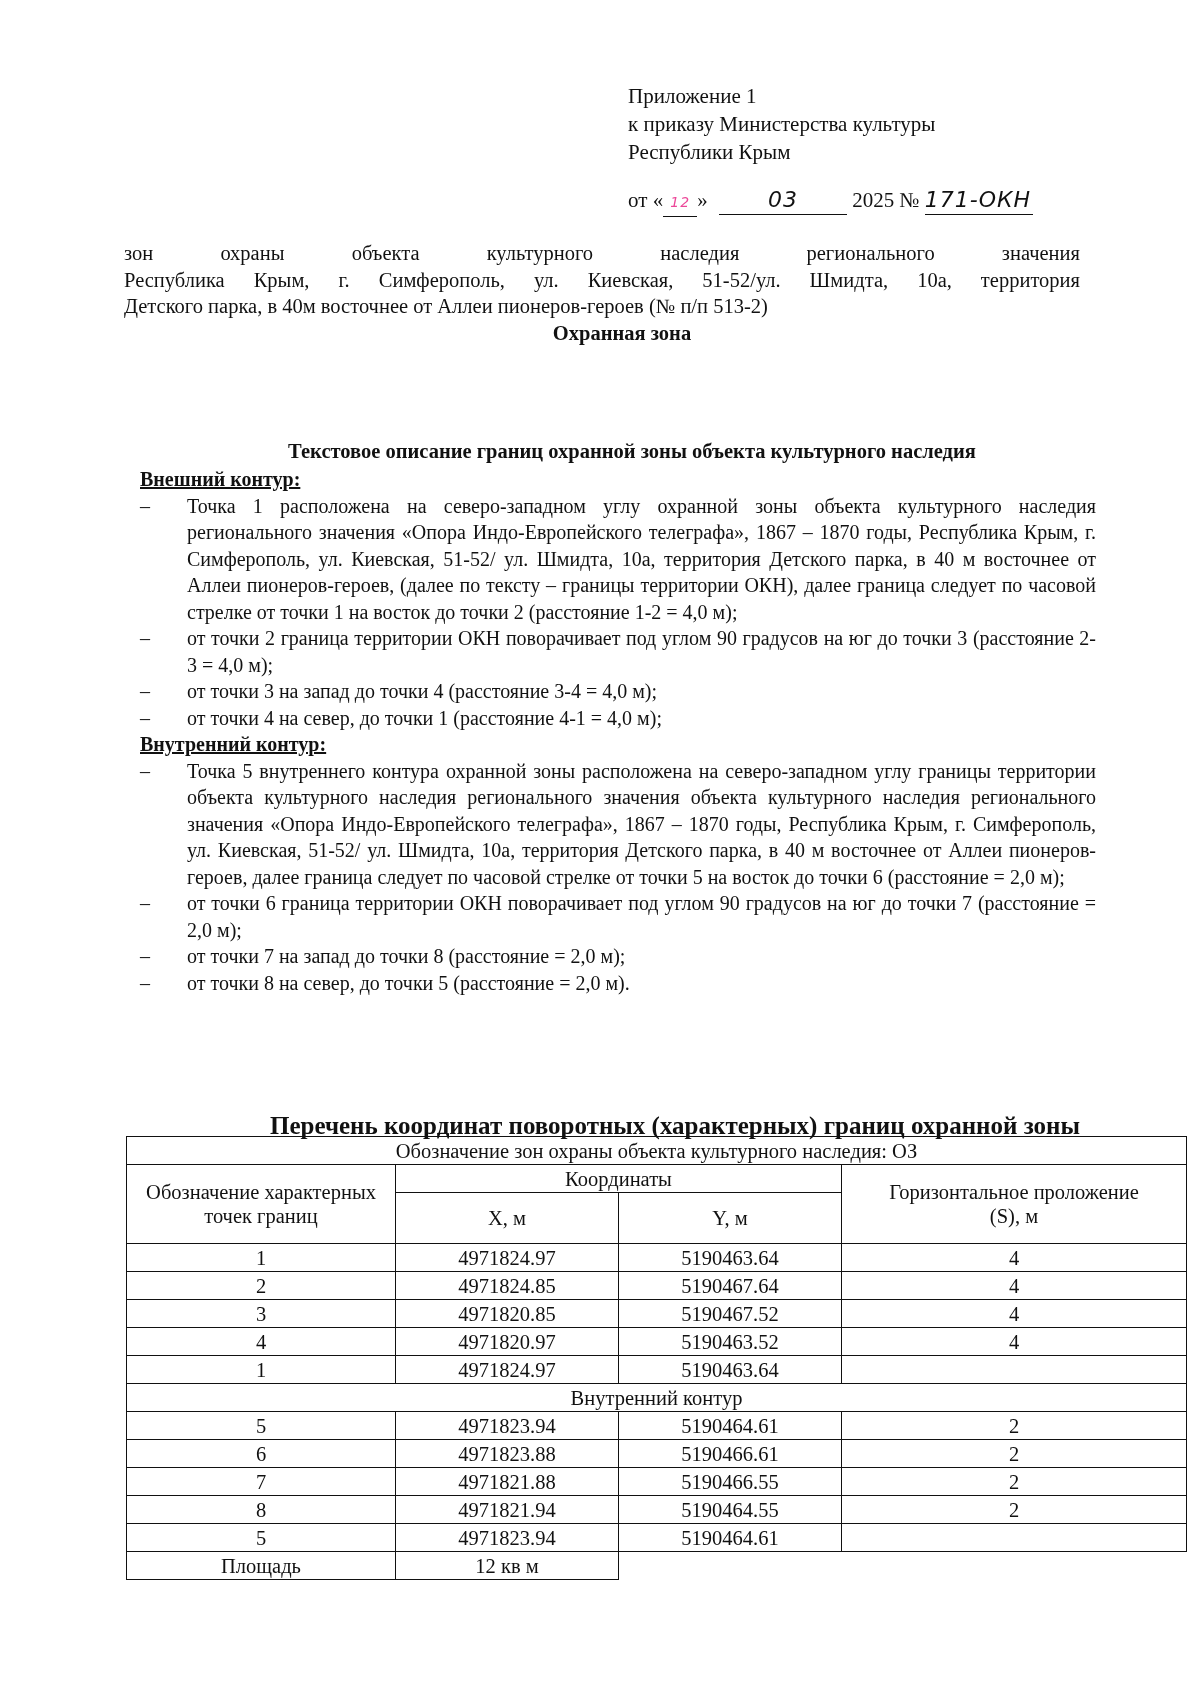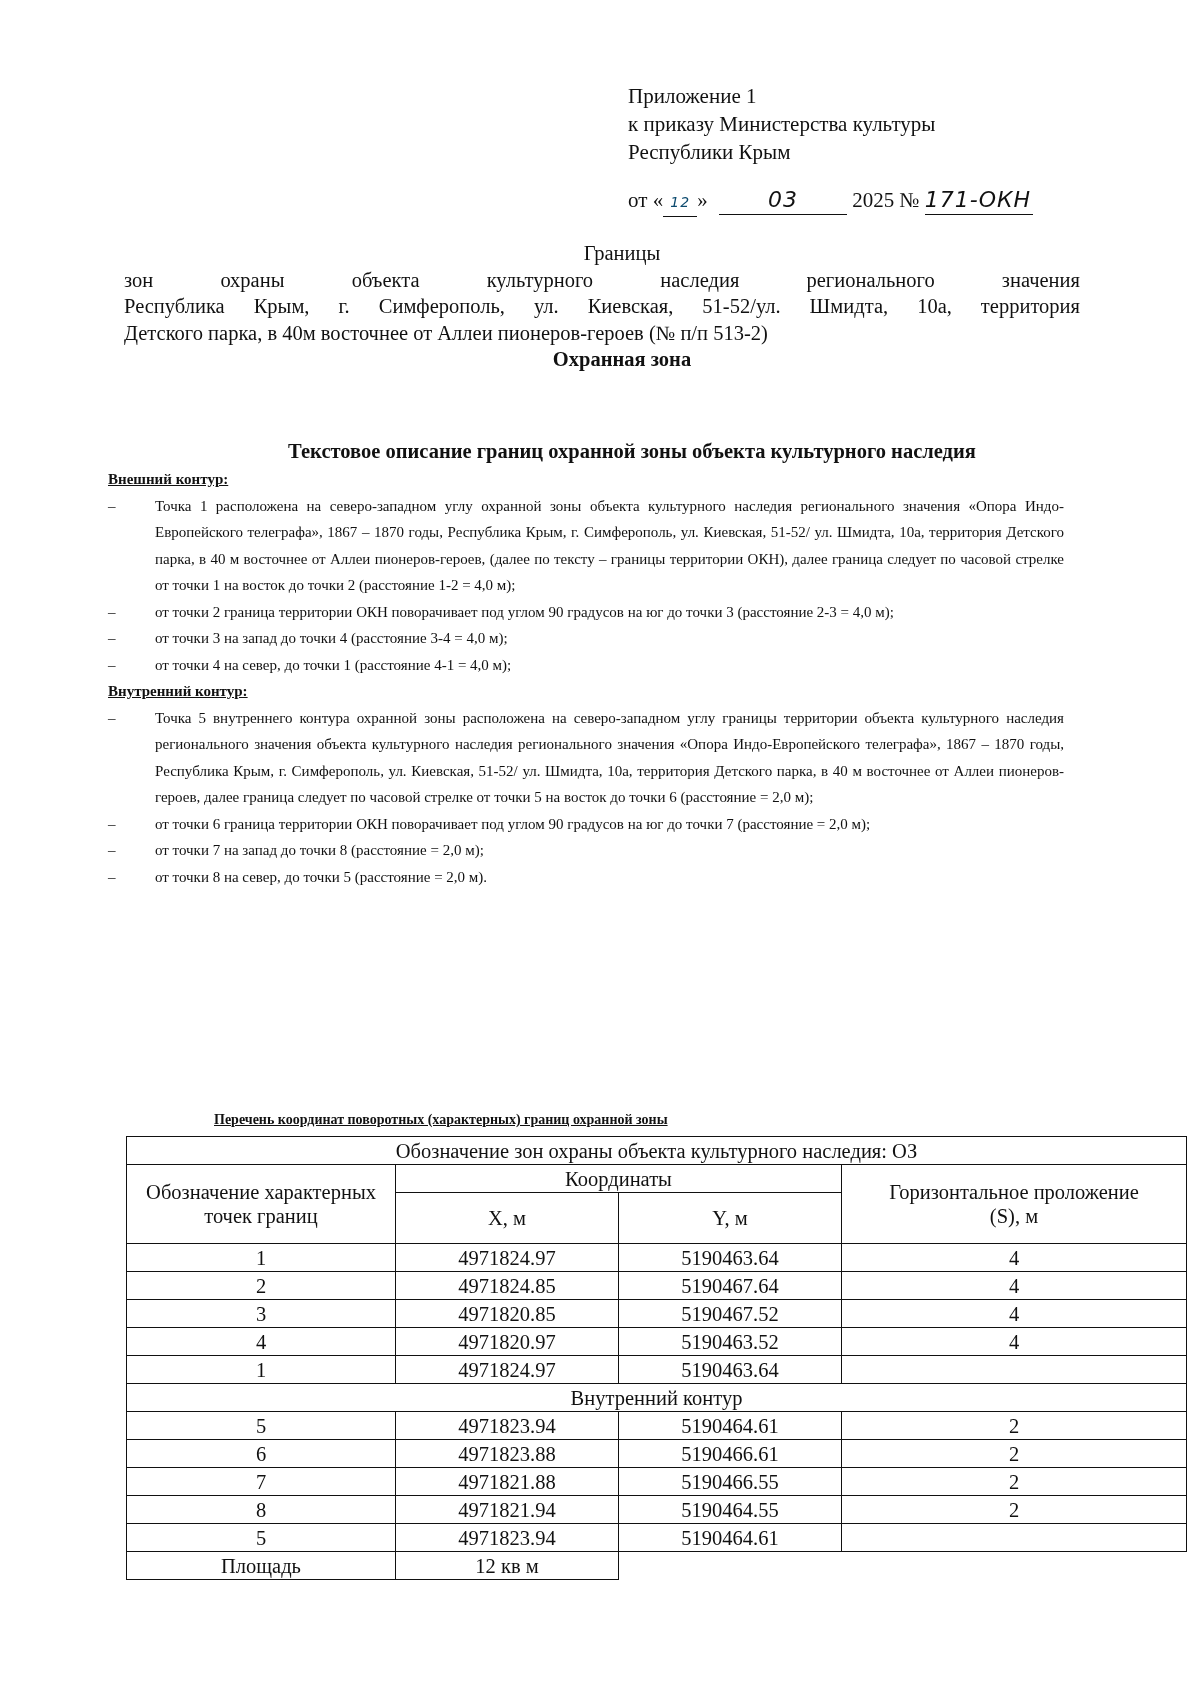--- a/index.html
+++ b/index.html
@@ -12,48 +12,47 @@
   .appendix { left: 628px; top: 82px; line-height: 28px; font-size: 21px; }
   .appendix div { white-space: nowrap; }
   .hand { font-family: "DejaVu Sans", sans-serif; font-style: italic; font-size: 22px; letter-spacing: 1px; }
   .uline { display: inline-block; border-bottom: 1.5px solid #111; text-align: center; }
   .title-block { left: 124px; width: 956px; top: 240px; line-height: 26.5px; font-size: 20.5px; }
   .center { text-align: center; }
   .justify { text-align: justify; text-align-last: justify; }
   .lastleft { text-align: left; }
   .bold { font-weight: bold; }
   .section-title { left: 124px; width: 956px; top: 440px; text-align: center; font-weight: bold; font-size: 20.5px; padding-left: 60px; box-sizing: border-box; }
-  .body-block { left: 108px; width: 956px; line-height: 26.5px; font-size: 15px; }
+  .body-block { left: 140px; width: 956px; line-height: 26.5px; font-size: 20px; }
   .item { position: relative; padding-left: 47px; text-align: justify; }
   .item .dash { position: absolute; left: 0; top: 0; }
   .subhead { font-weight: bold; text-decoration: underline; }
-  .table-title { left: 124px; width: 956px; top: 1112px; text-align: left; font-weight: bold; text-decoration: underline; font-size: 14px; padding-left: 90px; box-sizing: border-box; }
+  .table-title { left: 124px; width: 956px; top: 1112px; text-align: right; font-weight: bold; font-size: 25px; padding-left: 90px; box-sizing: border-box; }
   table.coords { position: absolute; left: 126px; top: 1136px; border-collapse: collapse; font-size: 20.5px; }
   table.coords td { border: 1.5px solid #111; text-align: center; padding: 0; height: 27px; line-height: 24px; }
   table.coords td.head { line-height: 24px; }
   .c1 { width: 240px; border-radius: 15px; } .c2 { width: 222px; } .c3 { width: 222px; } .c4 { width: 276px; }
   table.coords td.noborder { border: none; }
 </style>
 </head>
 <body>
 
 <div class="abs appendix">
   <div>Приложение 1</div>
   <div>к приказу Министерства культуры</div>
   <div>Республики Крым</div>
   <div>
-    <span>от «</span><span class="uline hand" style="width:34px;font-size:14px;color:#0c4a6e;">12</span><span>»</span>
+    <span>от «</span><span class="uline hand" style="width:34px;font-size:14px;color:#ec4899;">12</span><span>»</span>
     <span class="uline hand" style="width:128px;margin-left:6px;margin-top:20px;">03</span>
     <span>2025 №</span>
     <span class="hand" style="display:inline-block;border-bottom:1.5px solid #111;padding-right:2px;">171-ОКН</span>
   </div>
 </div>
 
 <div class="abs title-block">
-  <div class="center" style="margin-left:40px;">Границы</div>
   <div class="justify">зон охраны объекта культурного наследия регионального значения</div>
   <div class="justify">Республика Крым, г. Симферополь, ул. Киевская, 51-52/ул. Шмидта, 10а, территория</div>
   <div class="lastleft">Детского парка, в 40м восточнее от Аллеи пионеров-героев (№ п/п 513-2)</div>
   <div class="center bold" style="margin-left:40px;">Охранная зона</div>
 </div>
 
 <div class="abs section-title">Текстовое описание границ охранной зоны объекта культурного наследия</div>
 
 <div class="abs body-block" style="top:466px;">
   <div class="subhead">Внешний контур:</div>

